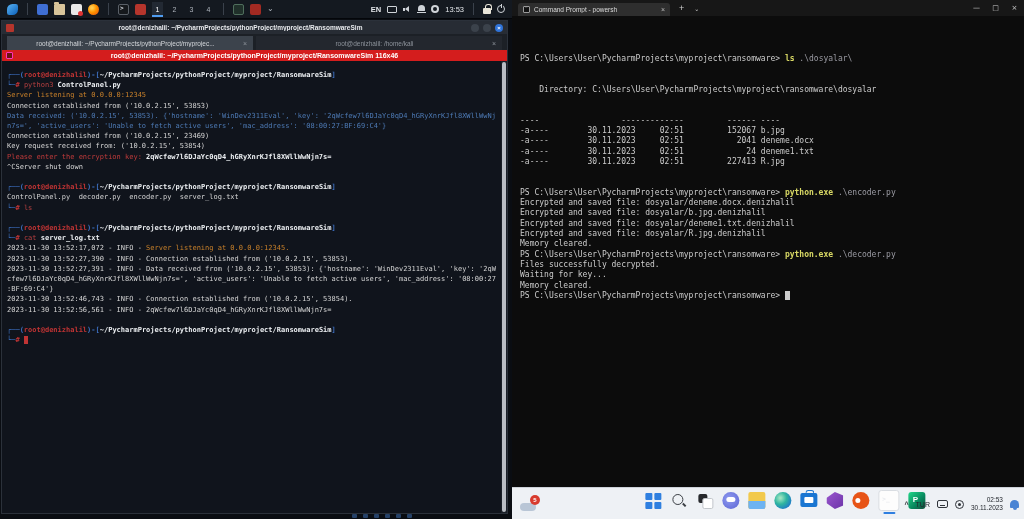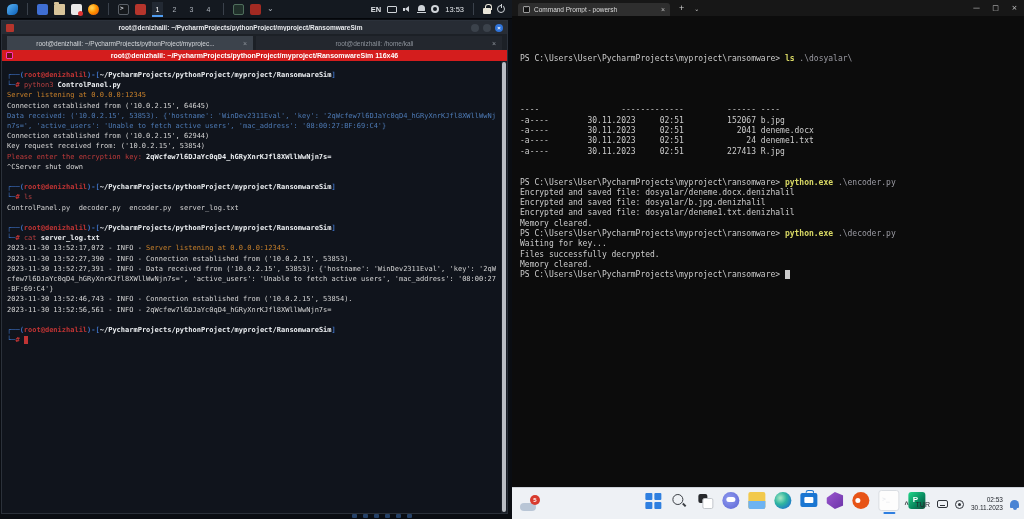--- a/index.html
+++ b/index.html
@@ -196,31 +196,31 @@
         </div>
       </div>
       <div class="kw-banner">
         <span class="kw-banner-icon"></span>
         <span class="kw-banner-text">root@denizhalil: ~/PycharmProjects/pythonProject/myproject/RansomwareSim 116x46</span>
       </div>
       <div class="kterm">
           <div class="tl"><span class="s-pb">┌──(</span><span class="s-pr">root@denizhalil</span><span class="s-pb">)-[</span><span class="s-bw">~/PycharmProjects/pythonProject/myproject/RansomwareSim</span><span class="s-pb">]</span></div>
           <div class="tl"><span class="s-pb">└─</span><span class="s-pr">#</span><span class="s-w"> </span><span class="s-cm">python3</span><span class="s-bw"> ControlPanel.py</span></div>
           <div class="tl"><span class="s-o">Server listening at 0.0.0.0:12345</span></div>
-          <div class="tl"><span class="s-w">Connection established from ('10.0.2.15', 64645)</span></div>
+          <div class="tl"><span class="s-w">Connection established from ('10.0.2.15', 53853)</span></div>
           <div class="tl"><span class="s-bl">Data received: ('10.0.2.15', 53853). {'hostname': 'WinDev2311Eval', 'key': '2qWcfew7l6DJaYc0qD4_hGRyXnrKJfl8XWllWwNj</span></div>
           <div class="tl"><span class="s-bl">n7s=', 'active_users': 'Unable to fetch active users', 'mac_address': '08:00:27:BF:69:C4'}</span></div>
-          <div class="tl"><span class="s-w">Connection established from ('10.0.2.15', 62944)</span></div>
+          <div class="tl"><span class="s-w">Connection established from ('10.0.2.15', 23469)</span></div>
           <div class="tl"><span class="s-w">Key request received from: ('10.0.2.15', 53854)</span></div>
           <div class="tl"><span class="s-rd">Please enter the encryption key: </span><span class="s-bw">2qWcfew7l6DJaYc0qD4_hGRyXnrKJfl8XWllWwNjn7s=</span></div>
           <div class="tl"><span class="s-w">^CServer shut down</span></div>
           <div class="tl">&nbsp;</div>
           <div class="tl"><span class="s-pb">┌──(</span><span class="s-pr">root@denizhalil</span><span class="s-pb">)-[</span><span class="s-bw">~/PycharmProjects/pythonProject/myproject/RansomwareSim</span><span class="s-pb">]</span></div>
+          <div class="tl"><span class="s-w">ControlPanel.py  decoder.py  encoder.py  server_log.txt</span></div>
           <div class="tl"><span class="s-pb">└─</span><span class="s-pr">#</span><span class="s-w"> </span><span class="s-cm">ls</span></div>
-          <div class="tl"><span class="s-w">ControlPanel.py  decoder.py  encoder.py  server_log.txt</span></div>
           <div class="tl">&nbsp;</div>
           <div class="tl"><span class="s-pb">┌──(</span><span class="s-pr">root@denizhalil</span><span class="s-pb">)-[</span><span class="s-bw">~/PycharmProjects/pythonProject/myproject/RansomwareSim</span><span class="s-pb">]</span></div>
           <div class="tl"><span class="s-pb">└─</span><span class="s-pr">#</span><span class="s-w"> </span><span class="s-cm">cat</span><span class="s-bw"> server_log.txt</span></div>
           <div class="tl"><span class="s-w">2023-11-30 13:52:17,072 - INFO - </span><span class="s-o">Server listening at 0.0.0.0:12345.</span></div>
           <div class="tl"><span class="s-w">2023-11-30 13:52:27,390 - INFO - Connection established from ('10.0.2.15', 53853).</span></div>
           <div class="tl"><span class="s-w">2023-11-30 13:52:27,391 - INFO - Data received from ('10.0.2.15', 53853): {'hostname': 'WinDev2311Eval', 'key': '2qW</span></div>
           <div class="tl"><span class="s-w">cfew7l6DJaYc0qD4_hGRyXnrKJfl8XWllWwNjn7s=', 'active_users': 'Unable to fetch active users', 'mac_address': '08:00:27</span></div>
           <div class="tl"><span class="s-w">:BF:69:C4'}</span></div>
           <div class="tl"><span class="s-w">2023-11-30 13:52:46,743 - INFO - Connection established from ('10.0.2.15', 53854).</span></div>
           <div class="tl"><span class="s-w">2023-11-30 13:52:56,561 - INFO - 2qWcfew7l6DJaYc0qD4_hGRyXnrKJfl8XWllWwNjn7s=</span></div>
@@ -257,37 +257,39 @@
         <span class="wt-ctl">—</span>
         <span class="wt-ctl">□</span>
         <span class="wt-ctl">×</span>
       </div>
     </div>
 
     <div class="wterm">
         <div class="tl"><span class="s-ps">PS C:\Users\User\PycharmProjects\myproject\ransomware&gt; </span><span class="s-y">ls</span><span class="s-gy"> .\dosyalar\</span></div>
         <div class="tl">&nbsp;</div>
         <div class="tl">&nbsp;</div>
+        <div class="tl"><span class="s-ps">    Directory: C:\Users\User\PycharmProjects\myproject\ransomware\dosyalar</span></div>
         <div class="tl">&nbsp;</div>
         <div class="tl">&nbsp;</div>
         <div class="tl"><span class="s-ps">----                 -------------         ------ ----</span></div>
         <div class="tl"><span class="s-ps">-a----        30.11.2023     02:51         152067 b.jpg</span></div>
         <div class="tl"><span class="s-ps">-a----        30.11.2023     02:51           2041 deneme.docx</span></div>
         <div class="tl"><span class="s-ps">-a----        30.11.2023     02:51             24 deneme1.txt</span></div>
         <div class="tl"><span class="s-ps">-a----        30.11.2023     02:51         227413 R.jpg</span></div>
         <div class="tl">&nbsp;</div>
         <div class="tl">&nbsp;</div>
         <div class="tl"><span class="s-ps">PS C:\Users\User\PycharmProjects\myproject\ransomware&gt; </span><span class="s-y">python.exe</span><span class="s-gy"> .\encoder.py</span></div>
         <div class="tl"><span class="s-ps">Encrypted and saved file: dosyalar/deneme.docx.denizhalil</span></div>
         <div class="tl"><span class="s-ps">Encrypted and saved file: dosyalar/b.jpg.denizhalil</span></div>
         <div class="tl"><span class="s-ps">Encrypted and saved file: dosyalar/deneme1.txt.denizhalil</span></div>
+        <div class="tl"><span class="s-ps">Encrypted and saved file: dosyalar/R.jpg.denizhalil</span></div>
         <div class="tl"><span class="s-ps">Memory cleared.</span></div>
         <div class="tl"><span class="s-ps">PS C:\Users\User\PycharmProjects\myproject\ransomware&gt; </span><span class="s-y">python.exe</span><span class="s-gy"> .\decoder.py</span></div>
+        <div class="tl"><span class="s-ps">Files successfully decrypted.</span></div>
         <div class="tl"><span class="s-ps">Waiting for key...</span></div>
-        <div class="tl"><span class="s-ps">Files successfully decrypted.</span></div>
         <div class="tl"><span class="s-ps">Memory cleared.</span></div>
         <div class="tl"><span class="s-ps">PS C:\Users\User\PycharmProjects\myproject\ransomware&gt; </span><span class="s-curW"> </span></div>
       </div>
 
     <div class="taskbar">
       <div class="tb-widgets">
         <span class="tb-cloud"></span>
         <span class="tb-badge">5</span>
       </div>
       <div class="tb-center">

